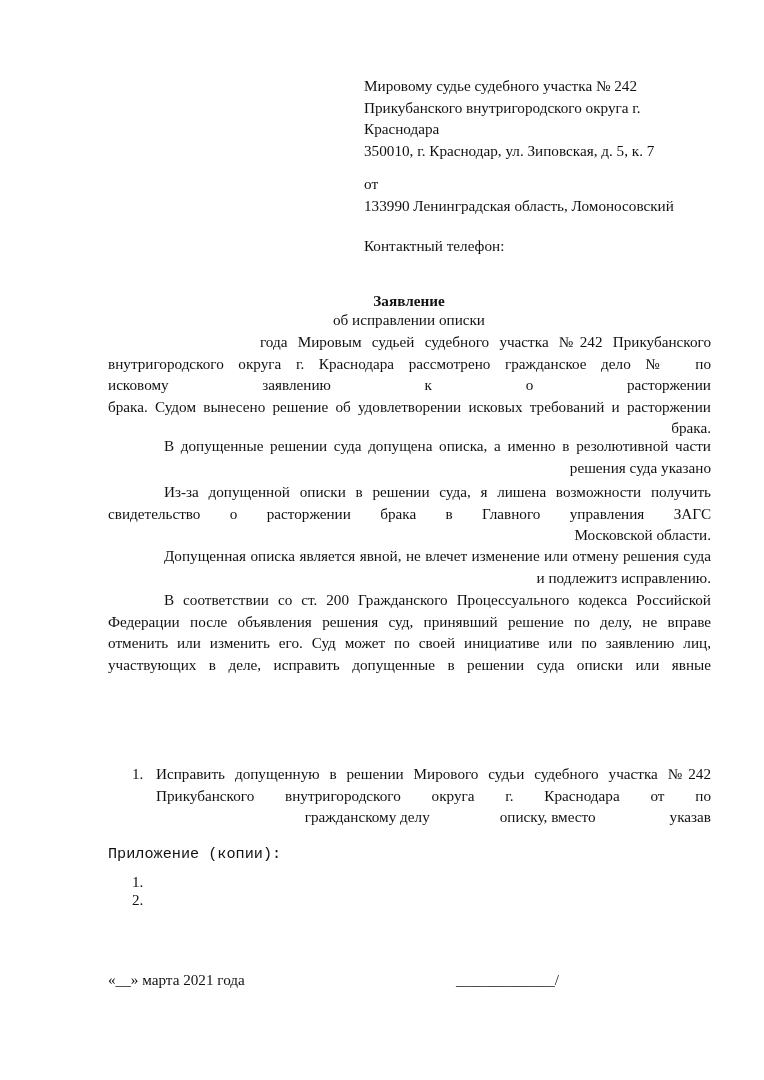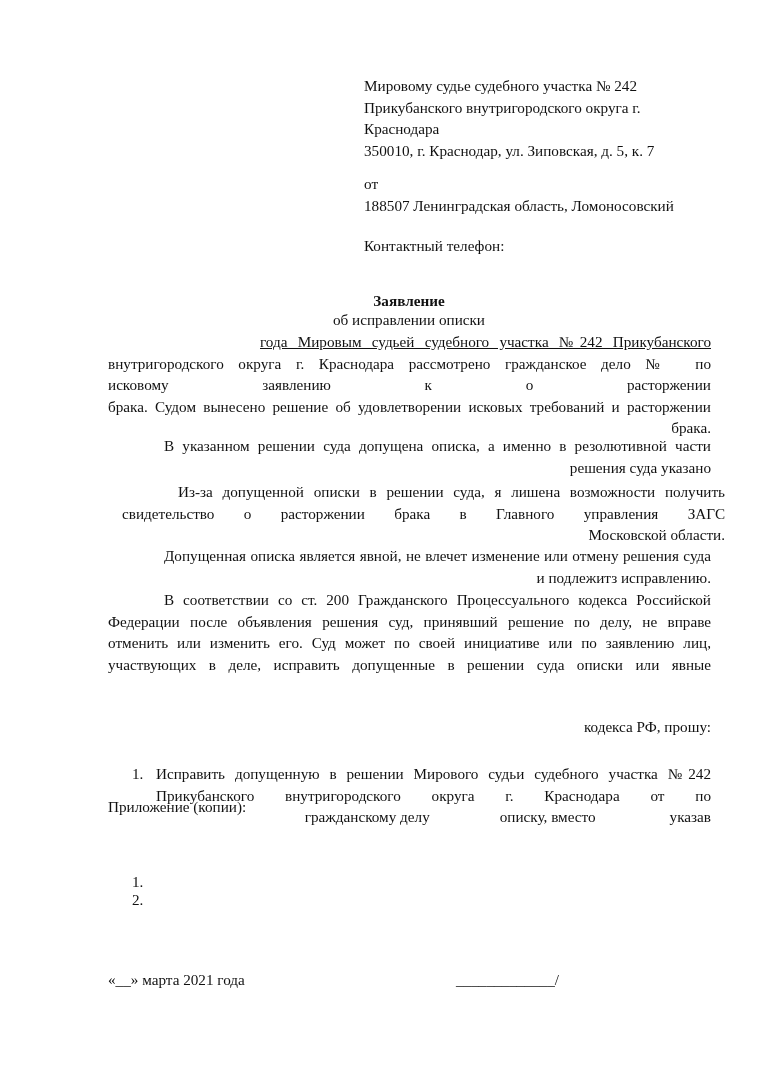--- a/index.html
+++ b/index.html
@@ -25,70 +25,69 @@
 
 <div>
 
   <div class="abs header">
     <div>Мировому судье судебного участка № 242</div>
     <div>Прикубанского внутригородского округа г.</div>
     <div>Краснодара</div>
     <div>350010, г. Краснодар, ул. Зиповская, д. 5, к. 7</div>
     <div style="height:12px"></div>
     <div>от</div>
-    <div>188507 Ленинградская область, Ломоносовский</div>
+    <div>133990 Ленинградская область, Ломоносовский</div>
   </div>
 
   <div class="abs" style="left:364px; top:235px;">Контактный телефон:</div>
 
   <div class="abs title">Заявление</div>
   <div class="abs subtitle">об исправлении описки</div>
 
   <div class="para" style="top:331px;">
-    <span class="jline" style="padding-left:152px;text-decoration:underline;">года Мировым судьей судебного участка №242 Прикубанского</span>
+    <span class="jline" style="padding-left:152px;">года Мировым судьей судебного участка №242 Прикубанского</span>
     <span class="jline"><span>внутригородского округа г. Краснодара рассмотрено гражданское дело №</span><span class="gap" style="width:10px"></span> <span>по</span></span>
     <span class="jline"><span>исковому заявлению</span> <span>к</span> <span>о расторжении</span></span>
     <span class="jline">брака. Судом вынесено решение об удовлетворении исковых требований и расторжении</span>
     <span class="lastline">брака.</span>
   </div>
 
   <div class="para" style="top:435px;">
-    <span class="jline indent">В указанном решении суда допущена описка, а именно в резолютивной части</span>
+    <span class="jline indent">В допущенные решении суда допущена описка, а именно в резолютивной части</span>
     <span class="lastline">решения суда указано</span>
   </div>
 
-  <div class="para" style="top:481px;margin-left:14px;">
+  <div class="para" style="top:481px;">
     <span class="jline indent">Из-за допущенной описки в решении суда, я лишена возможности получить</span>
     <span class="jline"><span>свидетельство о расторжении брака в</span> <span>Главного управления ЗАГС</span></span>
     <span class="lastline">Московской области.</span>
   </div>
 
   <div class="para" style="top:545px;">
     <span class="jline indent">Допущенная описка является явной, не влечет изменение или отмену решения суда</span>
     <span class="lastline">и подлежитз исправлению.</span>
   </div>
 
   <div class="para" style="top:589px;">
     <span class="jline indent">В соответствии со ст. 200 Гражданского Процессуального кодекса Российской</span>
     <span class="jline">Федерации после объявления решения суд, принявший решение по делу, не вправе</span>
     <span class="jline">отменить или изменить его. Суд может по своей инициативе или по заявлению лиц,</span>
     <span class="jline">участвующих в деле, исправить допущенные в решении суда описки или явные</span>
   </div>
 
   <div class="para" style="top:716px;">
-    <span class="lastline">кодекса РФ, прошу:</span>
   </div>
 
   <div class="abs" style="left:132px; top:763px;">1.</div>
   <div class="para" style="left:156px; width:555px; top:763px;">
     <span class="jline">Исправить допущенную в решении Мирового судьи судебного участка №242</span>
     <span class="jline"><span>Прикубанского внутригородского округа г. Краснодара от</span> <span>по</span></span>
     <span class="lastline"><span>гражданскому делу</span><span class="gap" style="width:70px"></span><span>описку, вместо</span><span class="gap" style="width:74px"></span><span>указав</span></span>
   </div>
 
-  <div class="abs" style="left:108px; top:796px;">Приложение (копии):</div>
+  <div class="abs" style="left:108px; top:844px;font-family:Liberation Mono, monospace;">Приложение (копии):</div>
   <div class="abs listnum" style="left:132px; top:872px; line-height:19px;">1.</div>
   <div class="abs listnum" style="left:132px; top:890px; line-height:19px;">2.</div>
 
   <div class="abs" style="left:108px; top:969px;">«__» марта 2021 года</div>
   <div class="abs" style="left:456px; top:969px;">_____________/</div>
 
 </div>
 
 </body></html>

